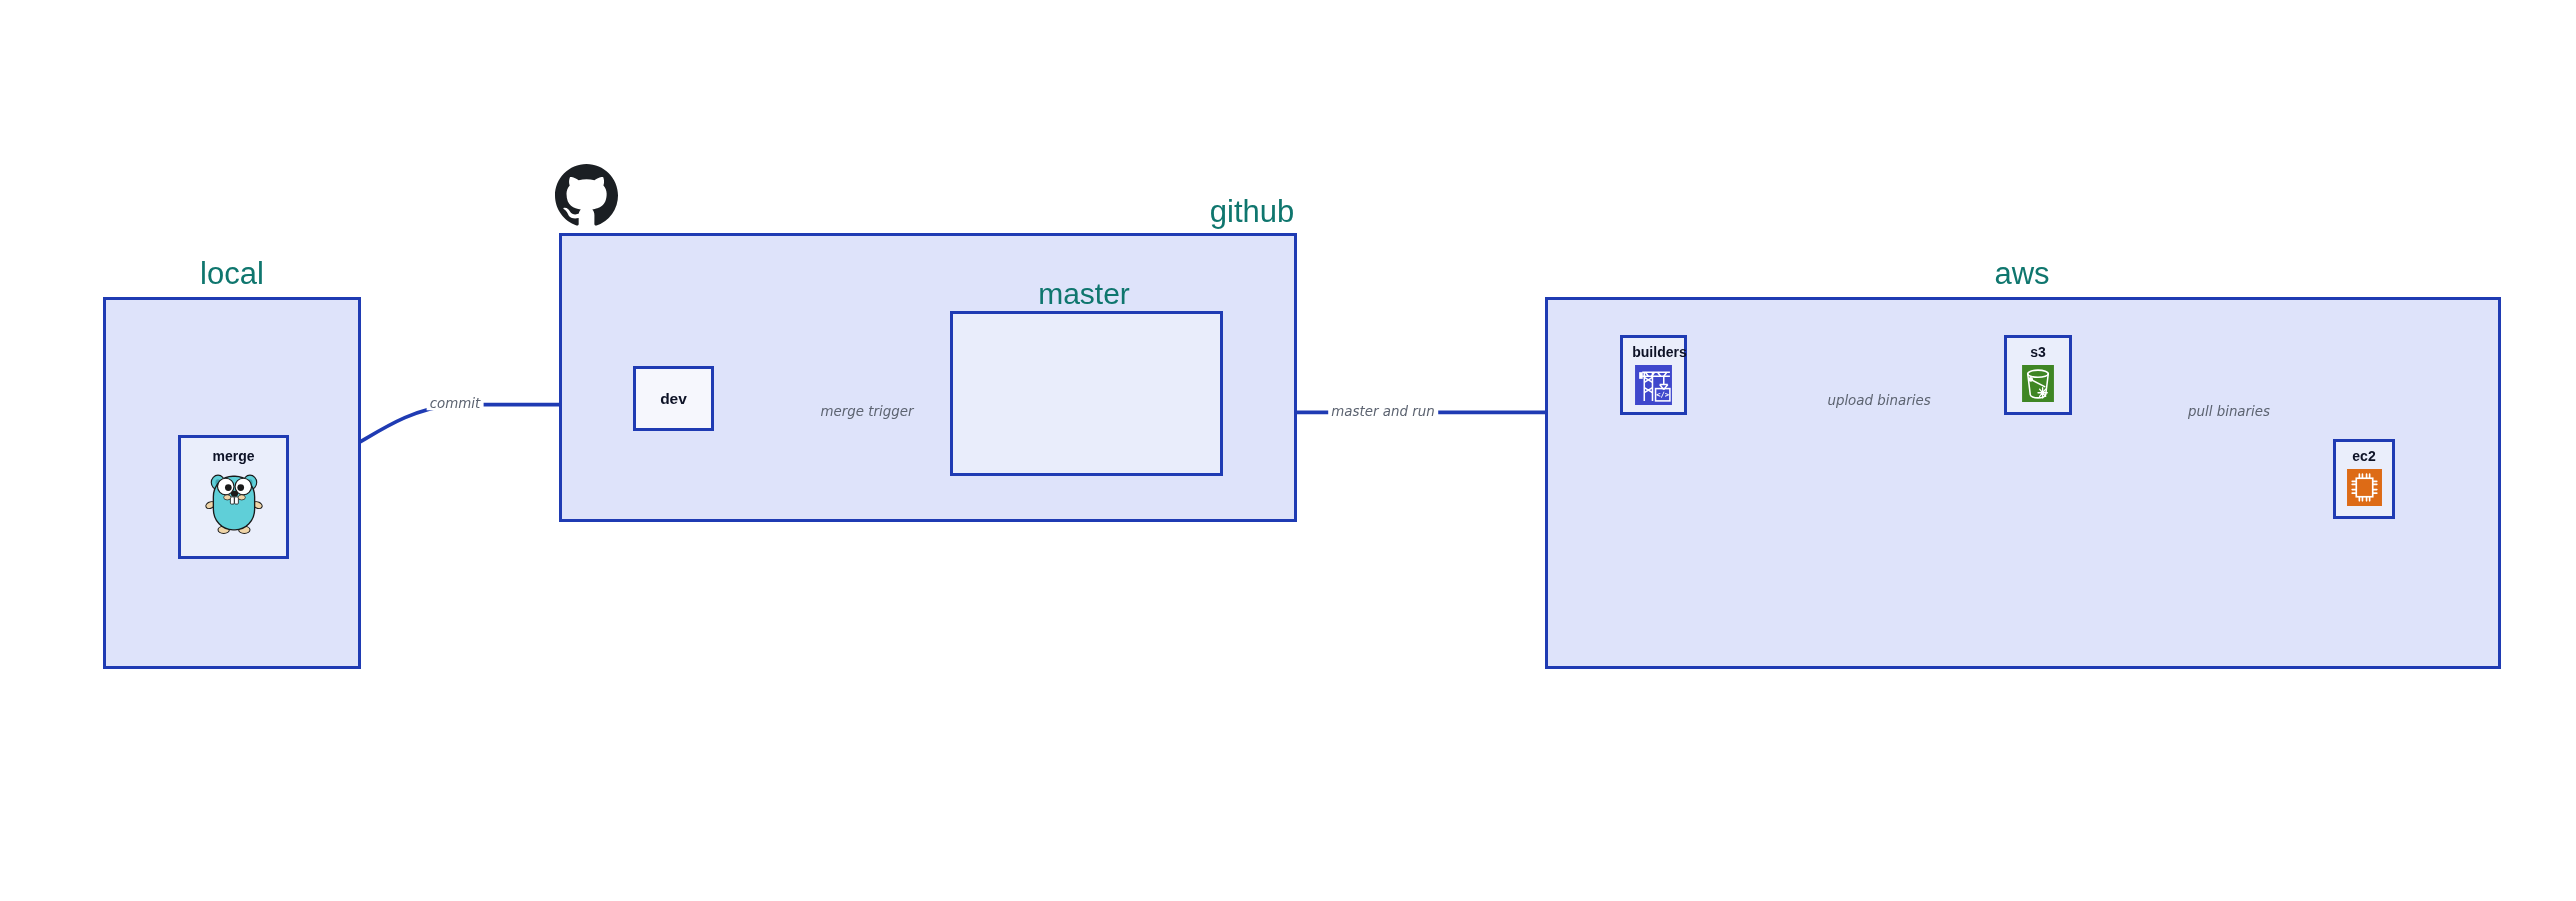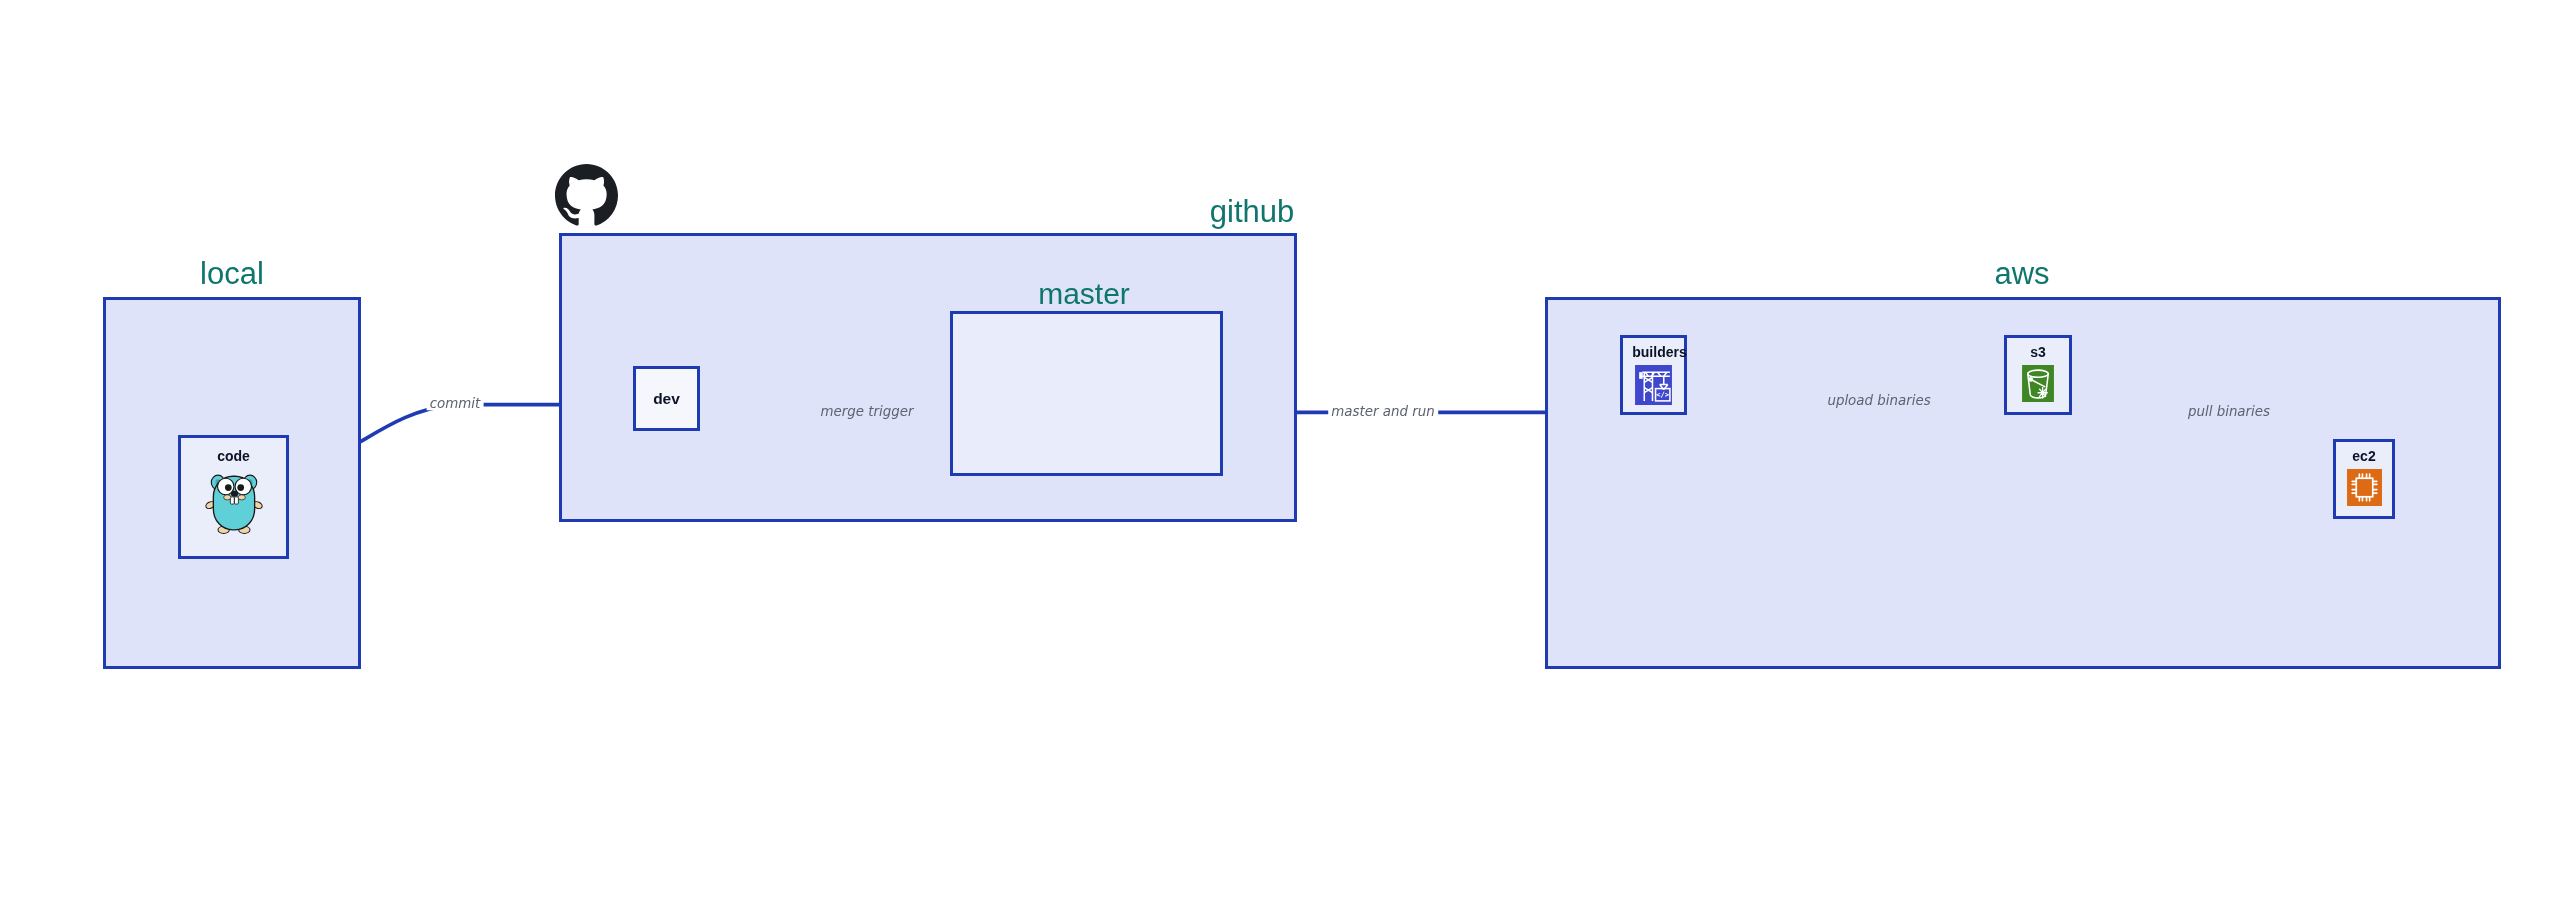--- a/index.html
+++ b/index.html
@@ -141,21 +141,21 @@
       <path d="M 4320,818 C 4400,845 4480,890 4524,905" fill="none" stroke="#1f3bb3" stroke-width="7" marker-end="url(#arrow)"></path>
     </g>
   </svg>
 
   <div class="group-label" style="left:232px;top:258px;">local</div>
 
   <div class="group" style="left:103px;top:297px;width:258px;height:372px;">
   </div>
 
   <div class="node" style="left:178px;top:435px;width:111px;height:124px;">
-    <span class="node-label" style="margin-top:11.3px;">code</span>
+    <span class="node-label" style="margin-top:11.3px;">merge</span>
     <span class="node-icon" style="margin-top:6.2px;">
 
       <svg width="60" height="65" viewBox="0 0 116 126">
 
         <ellipse cx="27" cy="26" rx="13" ry="14" fill="#5fcfd8" stroke="#1a1a1a" stroke-width="2.2"></ellipse>
         <ellipse cx="89" cy="26" rx="13" ry="14" fill="#5fcfd8" stroke="#1a1a1a" stroke-width="2.2"></ellipse>
         <ellipse cx="27" cy="26" rx="5" ry="6" fill="#3fa8b4"></ellipse>
         <ellipse cx="89" cy="26" rx="5" ry="6" fill="#3fa8b4"></ellipse>
 
         <ellipse cx="12" cy="70" rx="9" ry="6" fill="#f0d5a8" stroke="#1a1a1a" stroke-width="2" transform="rotate(-25 12 70)"></ellipse>
@@ -199,21 +199,21 @@
   <div class="group-label" style="left:1252px;top:196px;">github</div>
 
   <div class="group" style="left:559px;top:233px;width:738px;height:289px;">
   </div>
 
   <div class="group-label" style="left:1084px;top:279px;font-size:30px;">master</div>
 
   <div class="subgroup" style="left:950px;top:311px;width:273px;height:165px;">
   </div>
 
-  <div class="node plain" style="left:633px;top:366px;width:67px;height:65px;">
+  <div class="node plain" style="left:633px;top:366px;width:81px;height:65px;">
     <span class="node-label">dev</span>
   </div>
 
 
   <div class="edge-label on-group" style="left:867px;top:412px;">merge trigger</div>
 
   <div class="edge-label" style="left:1383px;top:412px;">master and run</div>
 
   <div class="group-label" style="left:2022px;top:258px;">aws</div>
 

